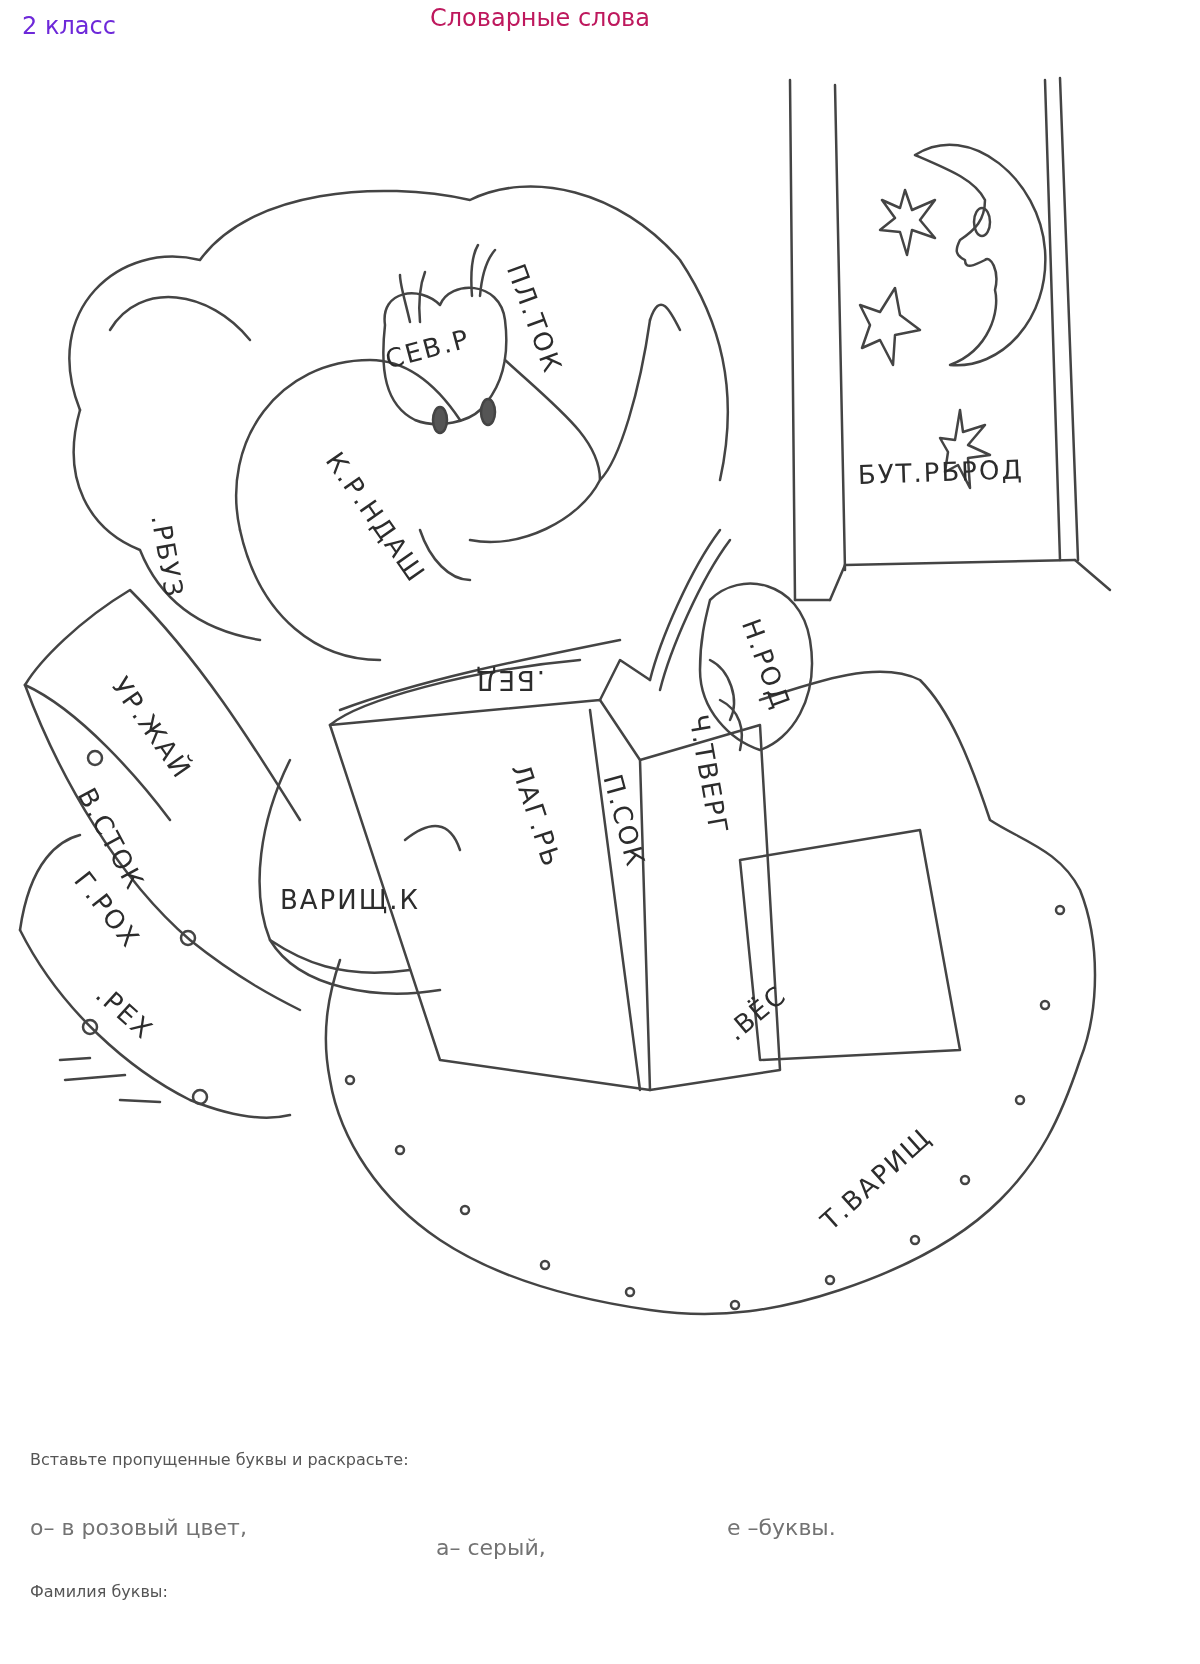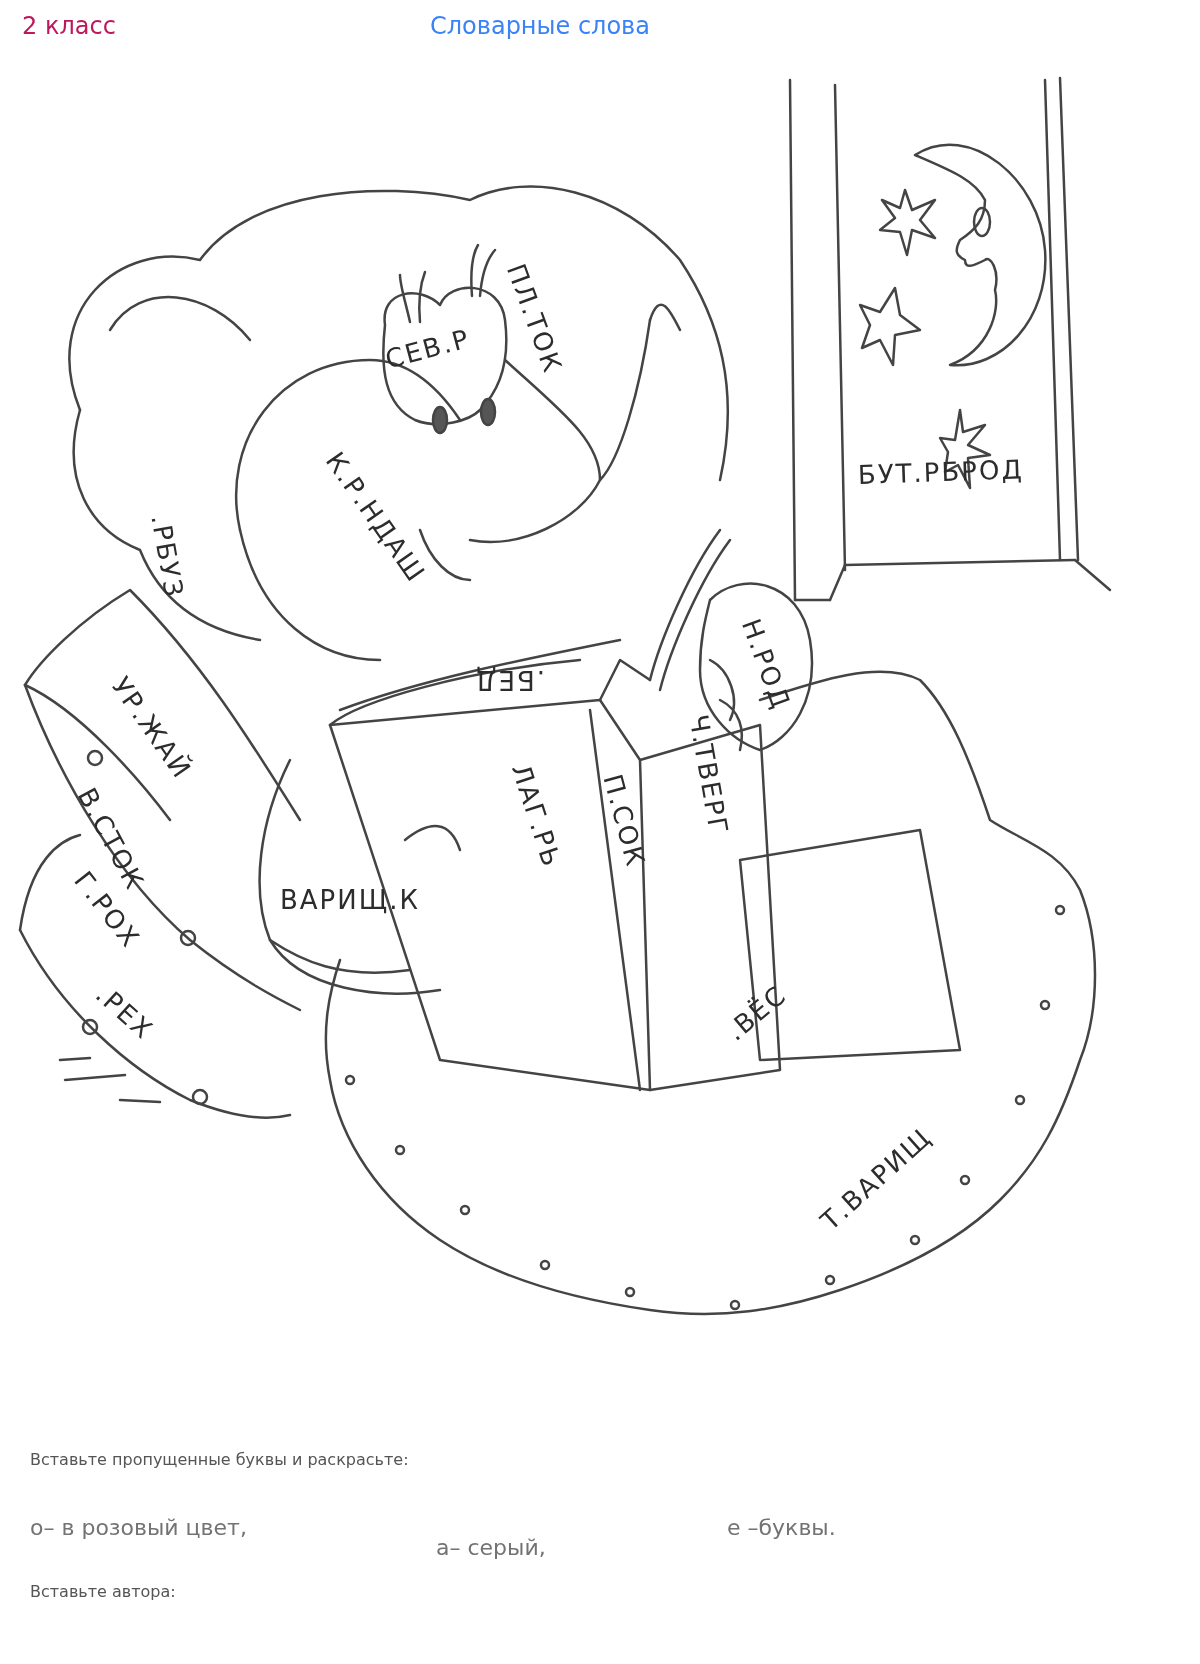--- a/index.html
+++ b/index.html
@@ -1,19 +1,19 @@
 <!DOCTYPE html>
 <html><head>
   <meta charset="utf-8">
   <style>
     html, body { margin: 0; padding: 0; background: #ffffff; }
     body { width: 1200px; height: 1664px; position: relative; overflow: hidden;
            font-family: "DejaVu Sans", sans-serif; color: #3a3a3a; }
-    .header-left { position: absolute; left: 22px; top: 12px; font-size: 24px; color: #be185d; }
-    .header-center { position: absolute; left: 430px; top: 12px; font-size: 24px; color: #3b82f6; }
+    .header-left { position: absolute; left: 22px; top: 12px; font-size: 24px; color: #6d28d9; }
+    .header-center { position: absolute; left: 430px; top: 4px; font-size: 24px; color: #be185d; }
     .drawing { position: absolute; left: 0; top: 60px; width: 1200px; height: 1300px; }
     .drawing svg { position: absolute; left: 0; top: 0; }
     .word { position: absolute; font-family: "DejaVu Sans", sans-serif; font-size: 26px;
             color: #2c2c2c; white-space: nowrap; transform-origin: left center; letter-spacing: 2px; }
     .instr { position: absolute; left: 30px; font-size: 16px; color: #555; }
     .legend-item { position: absolute; font-size: 22px; color: #737373; }
   </style>
 </head>
 <body>
 
@@ -130,13 +130,13 @@
   <div class="word" style="left:612px; top:700px; transform: rotate(75deg);">П.СОК</div>
   <div class="word" style="left:698px; top:640px; transform: rotate(80deg);">Ч.ТВЕРГ</div>
   <div class="word" style="left:730px; top:960px; transform: rotate(-40deg);">.ВЁС</div>
   <div class="word" style="left:825px; top:1150px; transform: rotate(-42deg);">Т.ВАРИЩ</div>
 </div>
 
 <div class="instr" style="top:1450px;">Вставьте пропущенные буквы и раскрасьте:</div>
 <div class="legend-item" style="left:30px; top:1515px;">о– в розовый цвет,</div>
 <div class="legend-item" style="left:436px; top:1515px;margin-top:20px;">а–  серый,</div>
 <div class="legend-item" style="left:727px; top:1515px;">е –буквы.</div>
-<div class="instr" style="top:1582px;">Вставьте автора:</div>
+<div class="instr" style="top:1582px;">Фамилия буквы:</div>
 
 </body></html>

